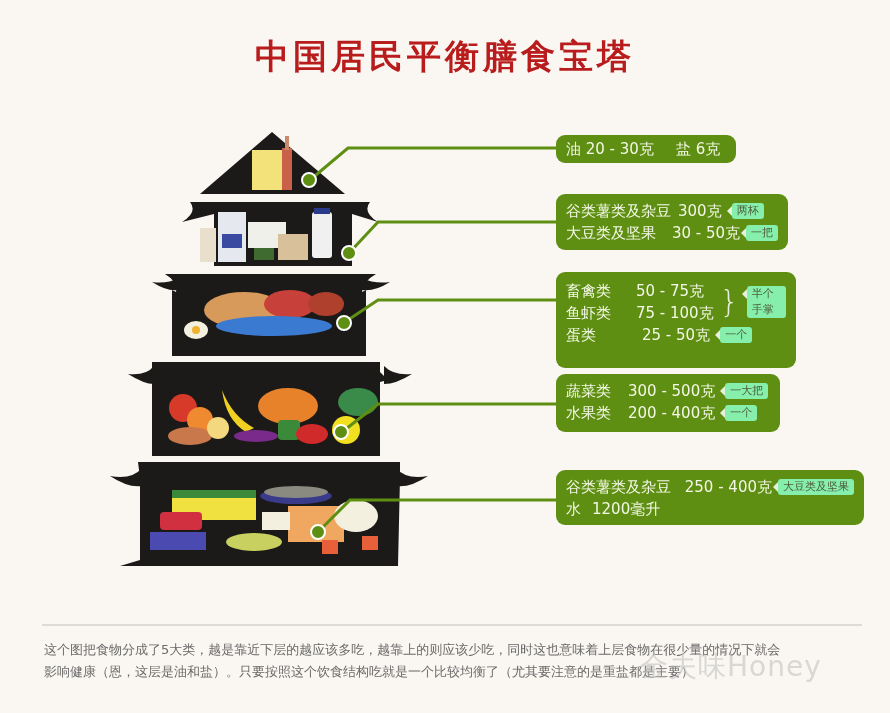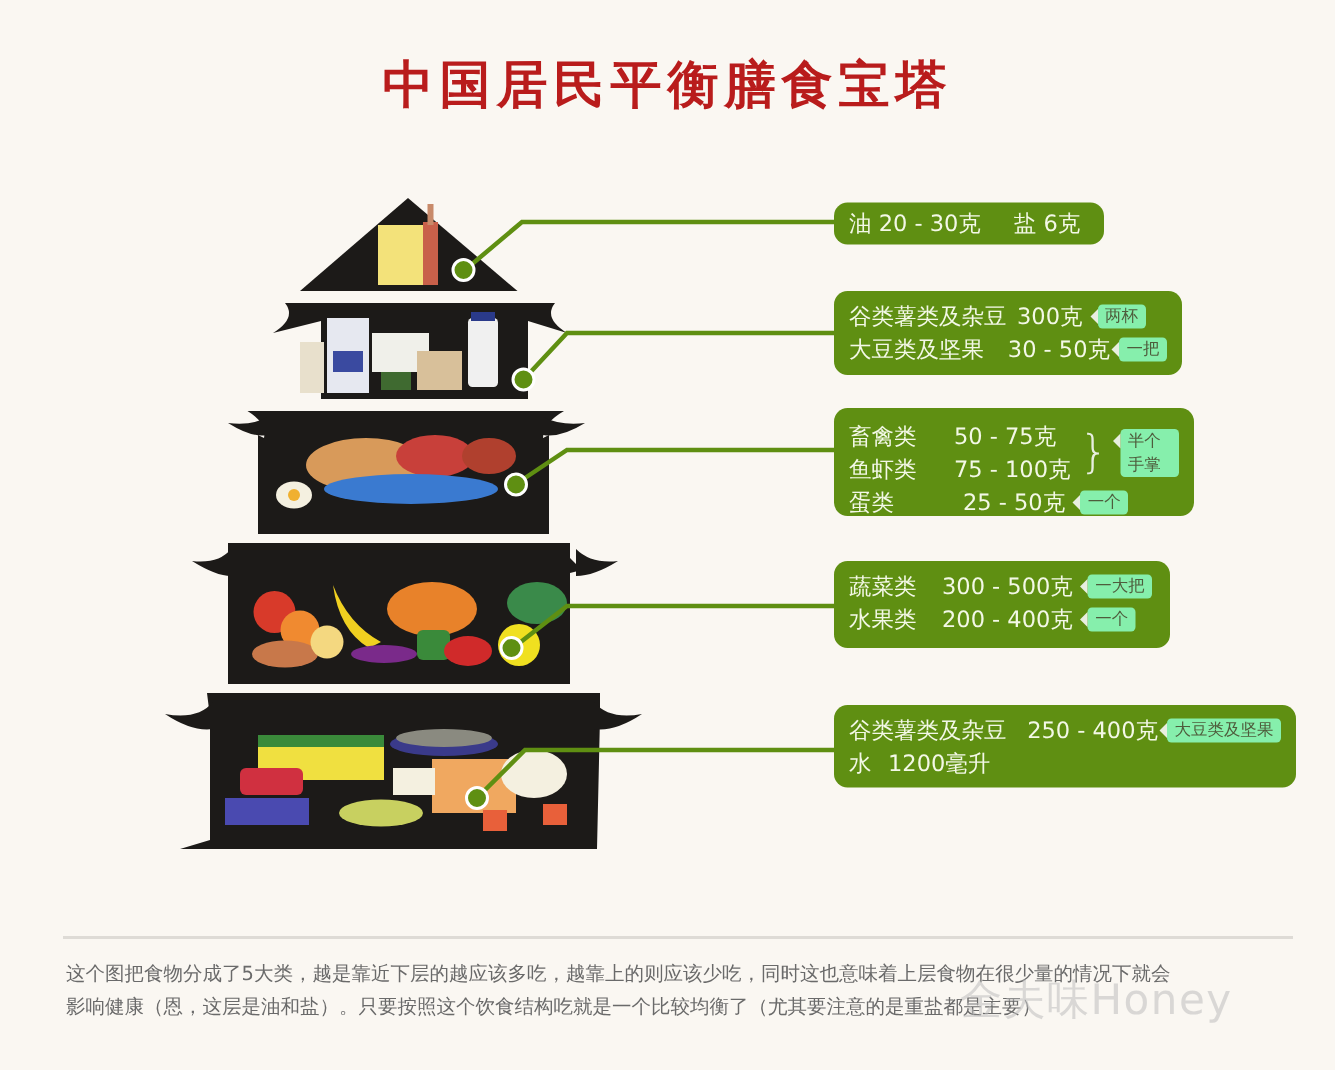--- a/index.html
+++ b/index.html
@@ -149,21 +149,21 @@
     <span class="amt">300克</span>
     <span class="tag">两杯</span>
   </div>
   <div class="row">
     <span class="name" style="width:112px;">大豆类及坚果</span>
     <span class="amt">30 - 50克</span>
     <span class="tag" style="margin-left:6px;">一把</span>
   </div>
 </div>
 
-<div class="box" style="left:556px; top:272px; width:240px; height:72px; padding:8px 10px;">
+<div class="box" style="left:556px; top:272px; width:240px; height:96px; padding:8px 10px;">
   <div style="display:flex; align-items:center;">
     <div>
       <div class="row">
         <span class="name" style="width:70px;">畜禽类</span>
         <span class="amt">50 - 75克</span>
       </div>
       <div class="row">
         <span class="name" style="width:70px;">鱼虾类</span>
         <span class="amt">75 - 100克</span>
       </div>

